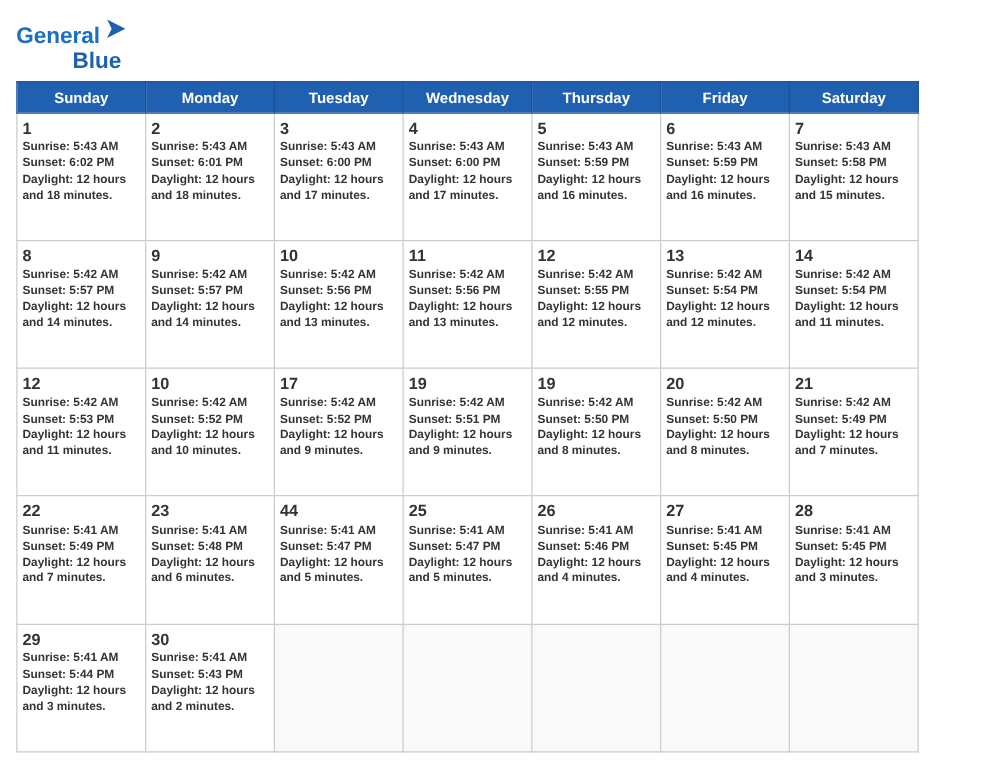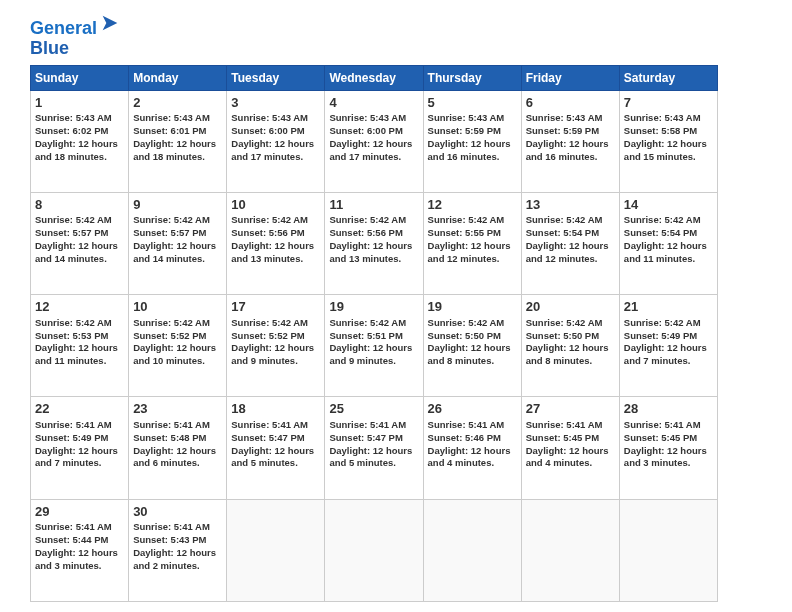--- a/index.html
+++ b/index.html
@@ -6,21 +6,21 @@
     body {
       width: 792px;
       height: 612px;
       font-family: Arial, sans-serif;
       background: #fff;
       overflow: hidden;
     }
     .page {
       width: 748px;
       height: 612px;
-      padding: 10px 30px;
+      padding: 10px 13px;
       display: flex;
       flex-direction: column;
     }
     .header {
       display: flex;
       align-items: flex-start;
       justify-content: space-between;
       margin-bottom: 6px;
     }
     .logo {
@@ -60,21 +60,21 @@
     .calendar {
       width: 100%;
       border-collapse: collapse;
       flex: 1;
       font-size: 10.5px;
     }
     .calendar thead tr th {
       background: #2060b0;
       color: #fff;
       padding: 5px 4px;
-      text-align: left;
+      text-align: center;
       font-size: 12px;
       font-weight: bold;
       border: 1px solid #1a4e99;
     }
     .calendar tbody tr td {
       border: 1px solid #ccc;
       vertical-align: top;
       padding: 3px 4px;
       width: 14.28%;
       height: 80px;
@@ -102,21 +102,21 @@
 
 <div class="page">
   <div class="header">
     <div class="logo">
       <div>
         <div class="logo-text">
           <span>General</span><svg class="logo-arrow" viewBox="0 0 24 24">
               <polygon points="4,4 20,12 4,20 8,12" fill="#2060b0"></polygon>
             </svg>
         </div>
-        <div class="logo-text" style="color:#2060b0;">Blue</div>
+        <div class="logo-text" style="color:#2060b0;margin-left:45px;">Blue</div>
       </div>
     </div>
     <div class="title-block">
       <div class="month-title"></div>
       <div class="subtitle"></div>
     </div>
   </div>
 
   <table class="calendar">
     <thead>
@@ -293,21 +293,21 @@
 and 7 minutes.</div>
           </td>
           <td>
             <span class="day-num">23</span>
             <div class="day-info" style="white-space: pre-line;">Sunrise: 5:41 AM
 Sunset: 5:48 PM
 Daylight: 12 hours
 and 6 minutes.</div>
           </td>
           <td>
-            <span class="day-num">18</span>
+            <span class="day-num">44</span>
             <div class="day-info" style="white-space: pre-line;">Sunrise: 5:41 AM
 Sunset: 5:47 PM
 Daylight: 12 hours
 and 5 minutes.</div>
           </td>
           <td>
             <span class="day-num">25</span>
             <div class="day-info" style="white-space: pre-line;">Sunrise: 5:41 AM
 Sunset: 5:47 PM
 Daylight: 12 hours

